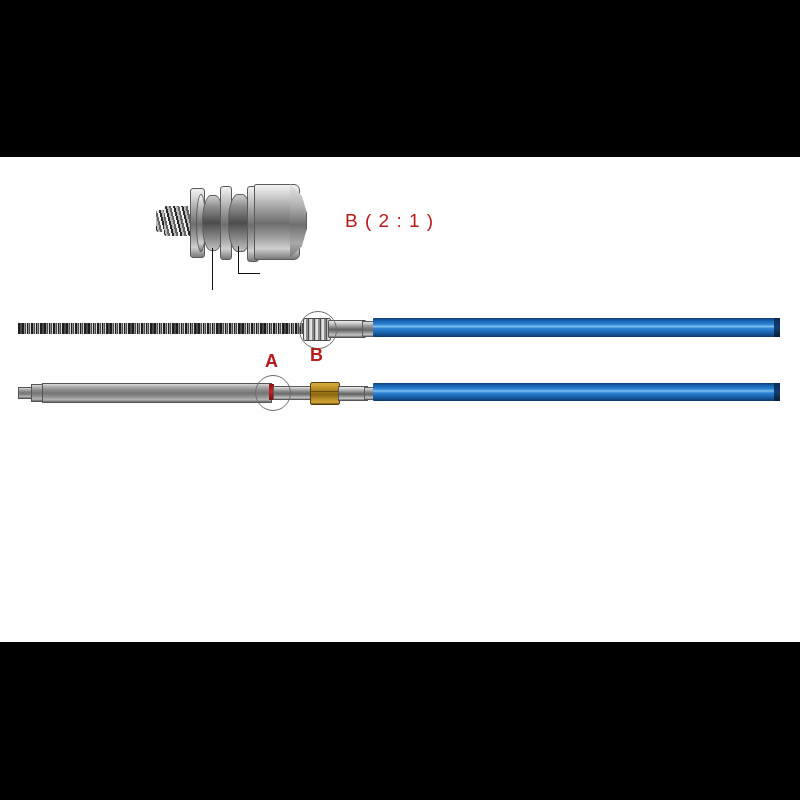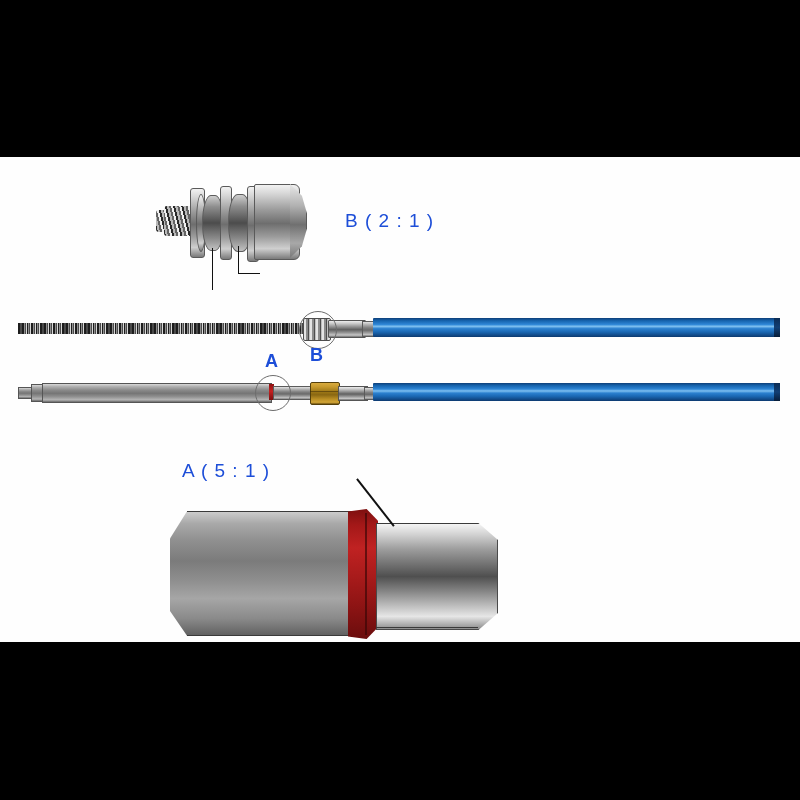--- a/index.html
+++ b/index.html
@@ -10,21 +10,21 @@
 
   
   .bar{position:absolute;left:0;width:800px;background:#000;z-index:40;}
   #bar-top{top:0;height:157px;}
   #bar-bottom{top:642px;height:158px;}
 
   
   #canvas{position:absolute;left:0;top:157px;width:800px;height:485px;
           background:#fefefe;overflow:hidden;}
 
-  .lbl{position:absolute;color:#1d4ed8;white-space:pre;}
+  .lbl{position:absolute;color:#b91c1c;white-space:pre;}
 
   
   #b-detail{position:absolute;left:150px;top:15px;width:200px;height:110px;}
 
   .coil{position:absolute;background:
       repeating-linear-gradient(90deg,
         #1d1d1d 0px,#1d1d1d 1.6px,
         #8e8e8e 1.6px,#8e8e8e 2.4px,
         #4a4a4a 2.4px,#4a4a4a 3.6px,
         #d8d8d8 3.6px,#d8d8d8 4.4px);
@@ -167,39 +167,15 @@
       <div class="steel" style="left:338px;top:7px;width:28px;height:13px;"></div>
       <div class="steel-plain" style="left:364px;top:8px;width:10px;height:11px;"></div>
 
       <div class="blue" style="left:373px;top:4px;width:406px;height:18px;"></div>
       <div class="bluecap" style="left:774px;top:4px;width:6px;height:18px;"></div>
 
       <div class="circ" style="left:255px;top:-4px;width:34px;height:34px;"></div>
       <div class="lbl" style="left:265px;top:-28px;font-size:18px;font-weight:600;">A</div>
     </div>
 
-    <div id="a-detail">
-
-      <div class="lbl" style="left:22px;top:-7px;font-size:19px;letter-spacing:1px;">A ( 5 : 1 )</div>
-
-      <div class="bigbody" style="left:10px;top:44px;width:190px;height:125px;
-                  clip-path:polygon(9% 0,100% 0,100% 100%,9% 100%,0 80%,0 22%);
-                  border-right:1px solid #3f3f3f;"></div>
-      <div class="edge" style="left:27px;top:44px;width:173px;height:1.3px;"></div>
-      <div class="edge" style="left:27px;top:168px;width:173px;height:1.3px;"></div>
-
-      <div class="bigred" style="left:188px;top:42px;width:30px;height:130px;
-                  clip-path:polygon(0 2%,62% 0,100% 9%,100% 91%,62% 100%,0 98%);"></div>
-      <div style="position:absolute;left:205px;top:46px;width:1.6px;height:122px;
-                  background:rgba(55,6,6,.65);"></div>
-
-      <div class="bigshaft" style="left:216px;top:56px;width:120px;height:105px;
-                  clip-path:polygon(0 0,84% 0,100% 16%,100% 84%,84% 100%,0 100%);
-                  border:1px solid #4a4a4a;"></div>
-      <div class="edge" style="left:216px;top:56px;width:102px;height:1.2px;"></div>
-      <div class="edge" style="left:216px;top:160px;width:102px;height:1.2px;"></div>
-
-      <div class="leader" style="left:196px;top:12px;width:1.5px;height:60px;
-                  transform-origin:top center;transform:rotate(-38deg);"></div>
-    </div>
 
   </div>
 </div>
 
 </body></html>

